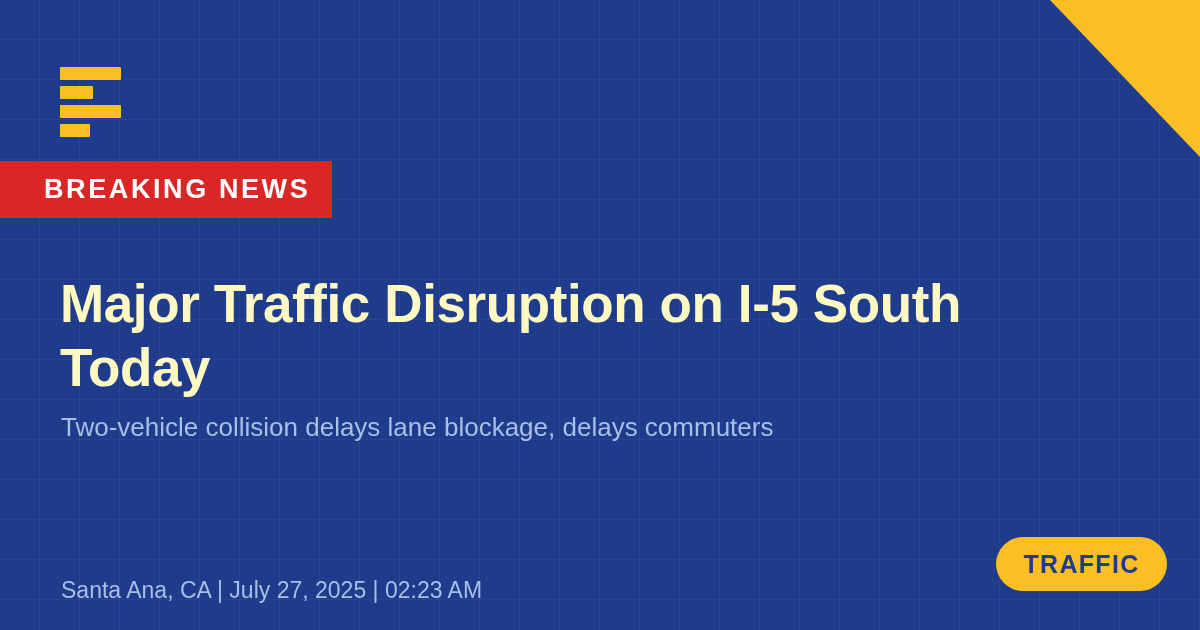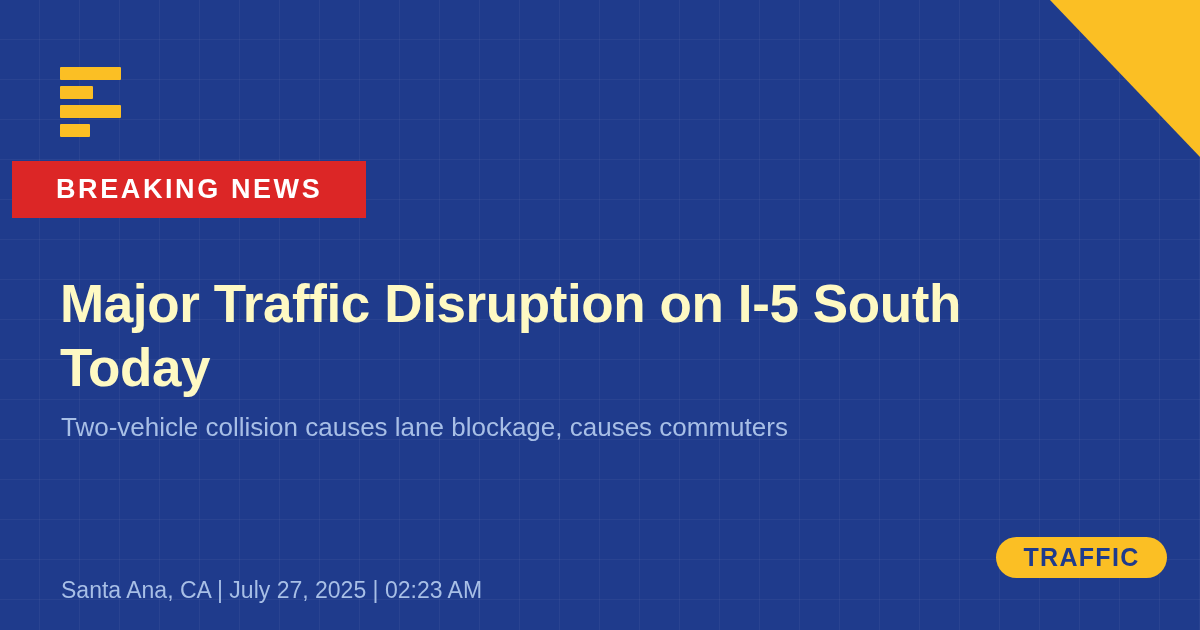--- a/index.html
+++ b/index.html
@@ -59,28 +59,28 @@
     background: #fbbf24;
     border-radius: 1px;
   }
   .logo-bar.w-long  { width: 61px; }
   .logo-bar.w-mid   { width: 33px; }
   .logo-bar.w-short { width: 30px; }
 
   
   #breaking-banner {
     position: absolute;
-    left: 12px;
+    left: 0;
     top: 161px;
     height: 57px;
     background: #dc2626;
     display: flex;
     align-items: center;
     padding-left: 44px;
-    padding-right: 44px;
+    padding-right: 22px;
     box-sizing: border-box;
   }
   #breaking-label {
     color: #ffffff;
     font-size: 27px;
     font-weight: bold;
     letter-spacing: 2.6px;
     line-height: 1;
     white-space: nowrap;
   }
@@ -121,21 +121,21 @@
     line-height: 28px;
     white-space: nowrap;
   }
 
   
   #category-badge {
     position: absolute;
     left: 996px;
     top: 537px;
     width: 171px;
-    height: 41px;
+    height: 54px;
     background: #fbbf24;
     border-radius: 27px;
     display: flex;
     align-items: center;
     justify-content: center;
   }
   #category-label {
     color: #1f3b8c;
     font-size: 25px;
     font-weight: bold;
@@ -158,21 +158,21 @@
     <div class="logo-bar w-long"></div>
     <div class="logo-bar w-short"></div>
   </div>
 
   <div id="breaking-banner">
     <span id="breaking-label">BREAKING NEWS</span>
   </div>
 
   <h1 id="headline">Major Traffic Disruption on I-5 South Today</h1>
 
-  <p id="subheadline">Two-vehicle collision causes lane blockage, causes commuters</p>
+  <p id="subheadline">Two-vehicle collision delays lane blockage, delays commuters</p>
 
   <div id="footer-meta">Santa Ana, CA | July 27, 2025 | 02:23 AM</div>
 
   <div id="category-badge">
     <span id="category-label">TRAFFIC</span>
   </div>
 
 </div>
 
 </body></html>

